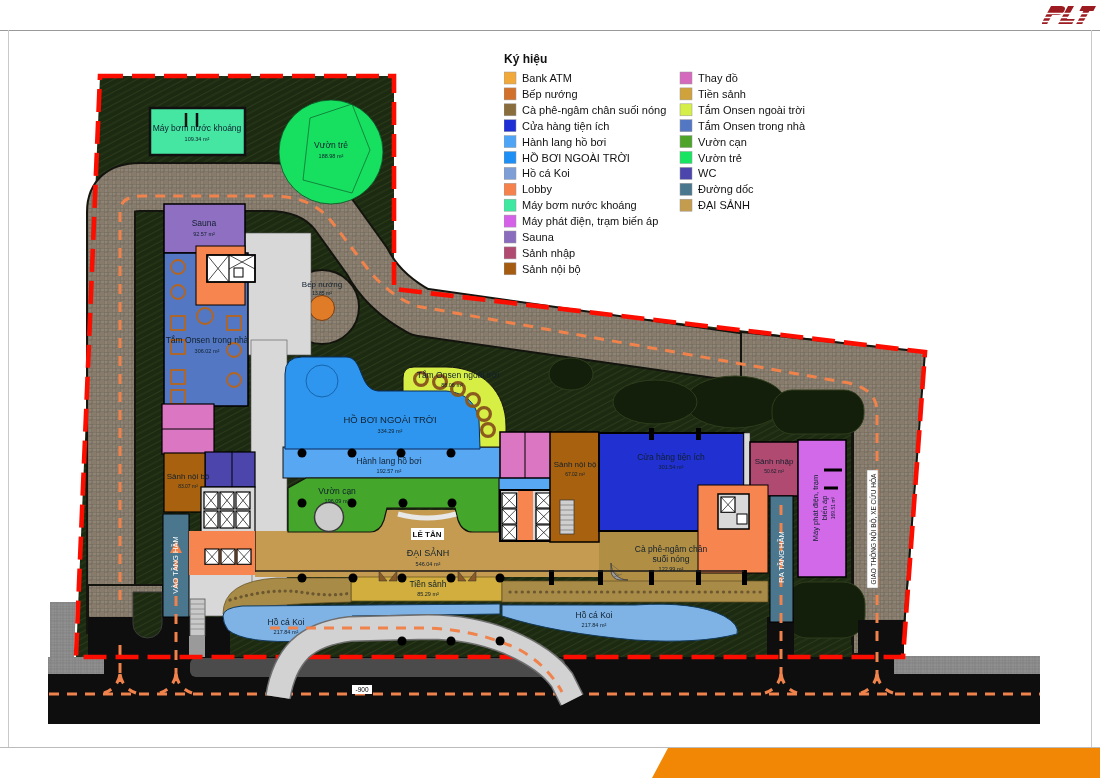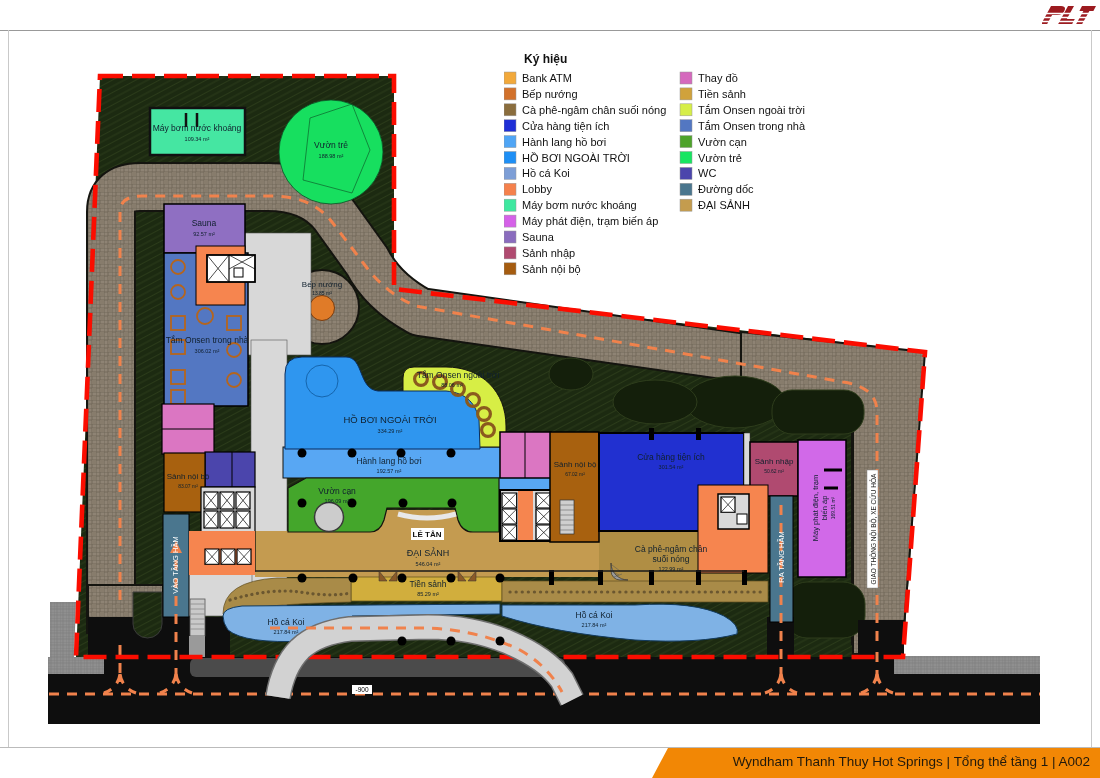--- a/index.html
+++ b/index.html
@@ -331,21 +331,21 @@
 
 <svg style="position:absolute;left:1042px;top:3px;" width="54" height="24" viewBox="0 0 54 24">
   <g transform="skewX(-18)" fill="#9c1b20">
     <path d="M10,3 h10 q5,0 5,4 q0,5 -6,5 h-5 l-2,9 h-6 z"></path>
     <path d="M27,3 h6 l-3,13 h8 l-1,5 h-14 z"></path>
     <path d="M41,3 h14 l-1,5 h-4 l-3,13 h-6 l3,-13 h-4 z"></path>
   </g>
   <path d="M0,10.5 h54 M0,14.5 h54 M0,18.5 h54" stroke="#fff" stroke-width="1.6"></path>
 </svg>
 
-<div style="position:absolute;left:504px;top:52px;font-size:12px;font-weight:bold;color:#111;margin-left:20px;">Ký hiệu</div>
+<div style="position:absolute;left:504px;top:52px;font-size:12px;font-weight:bold;color:#111;">Ký hiệu</div>
 <svg style="position:absolute;left:504px;top:70px;" width="330" height="210" viewBox="0 0 330 210">
 <g font-size="11" fill="#111">
 
 <rect x="0" y="2" width="12" height="12" fill="#f2a93b" stroke="#999" stroke-width="0.5"></rect>
         <text x="18" y="12">Bank ATM</text>
 <rect x="0" y="17.9" width="12" height="12" fill="#d2712b" stroke="#999" stroke-width="0.5"></rect>
         <text x="18" y="27.9">Bếp nướng</text>
 <rect x="0" y="33.8" width="12" height="12" fill="#8a6d3d" stroke="#999" stroke-width="0.5"></rect>
         <text x="18" y="43.8">Cà phê-ngâm chân suối nóng</text>
 <rect x="0" y="49.7" width="12" height="12" fill="#1f2fd6" stroke="#999" stroke-width="0.5"></rect>
@@ -392,15 +392,14 @@
 
 <div style="position:absolute;left:8px;top:30px;width:1px;height:718px;background:#c9c9c9;"></div>
 
 <div style="position:absolute;left:1091px;top:30px;width:1px;height:718px;background:#c9c9c9;"></div>
 
 <div style="position:absolute;left:0;top:747px;width:1100px;border-top:1px solid #bbb;"></div>
 <div style="position:absolute;left:0;top:748px;width:1100px;height:30px;">
 <svg width="1100" height="30">
         <polygon points="668,0 1100,0 1100,30 652,30" fill="#f28705"></polygon>
       </svg>
-<div style="position:absolute;right:10px;top:6px;font-size:13.5px;color:#21190c;">Wyndham Thanh Thuy Hot Springs | Tổng thể tầng 1 | A002</div>
 </div>
 </div>
 
 </body></html>

